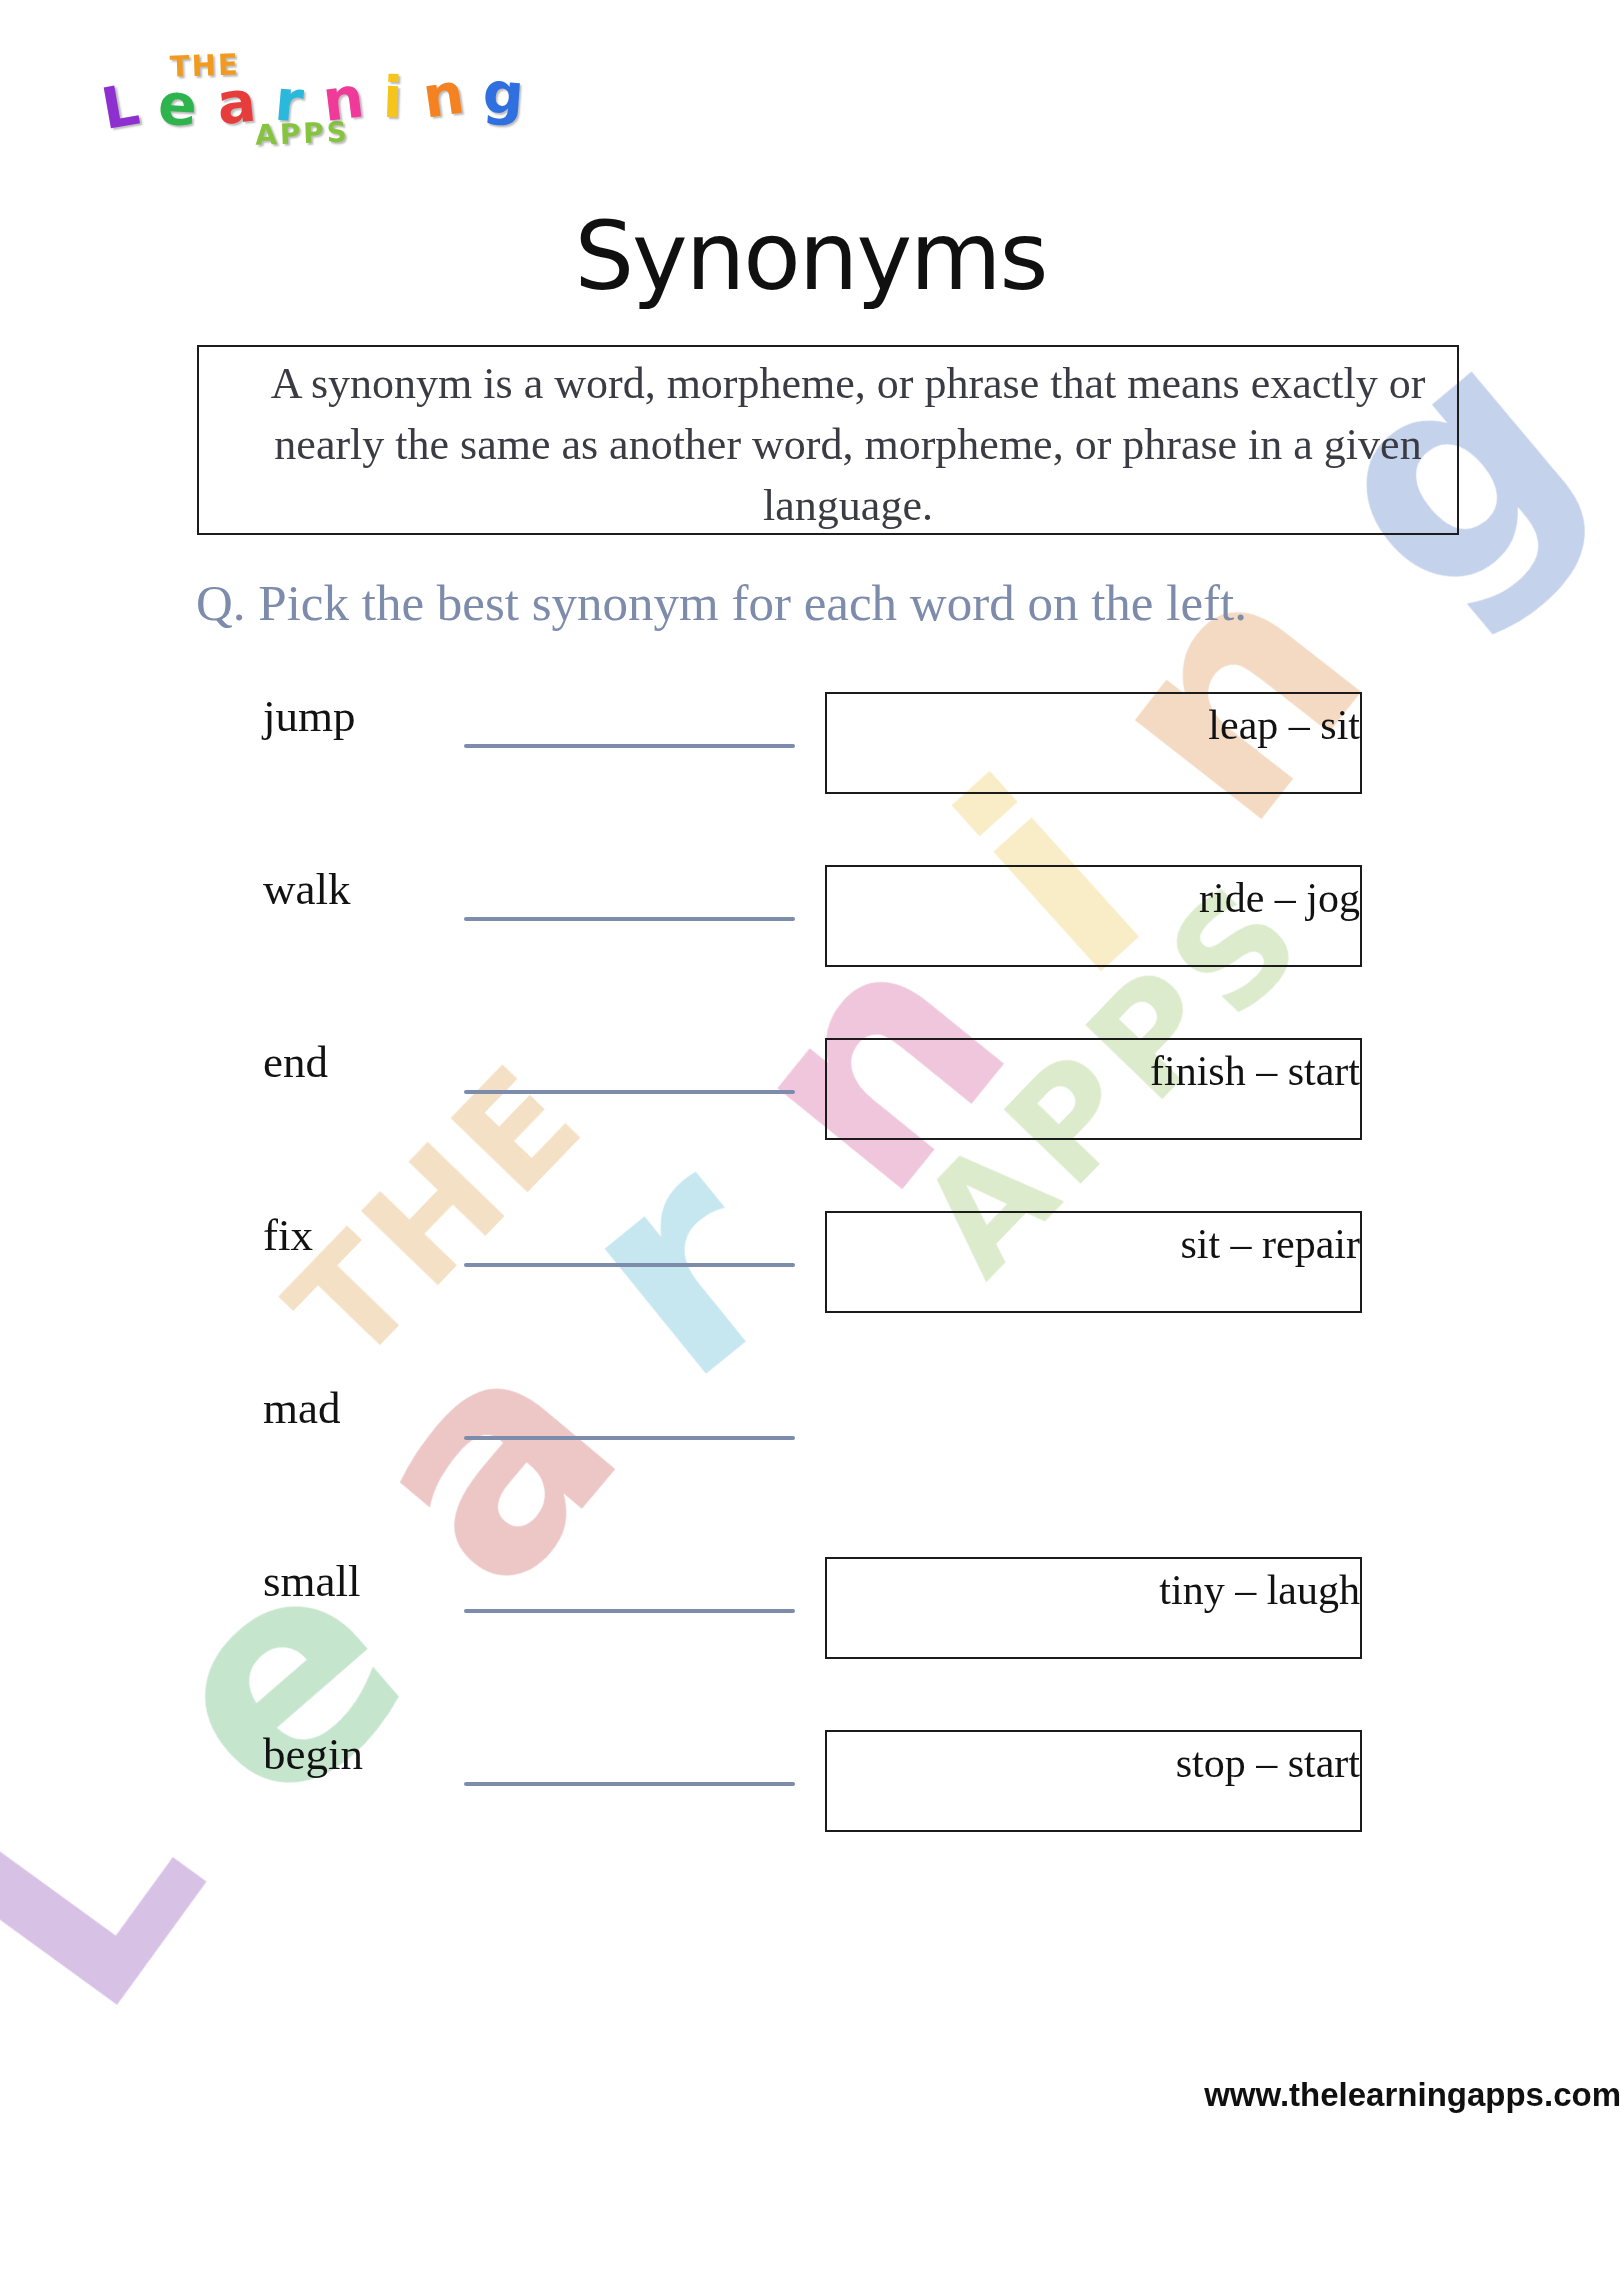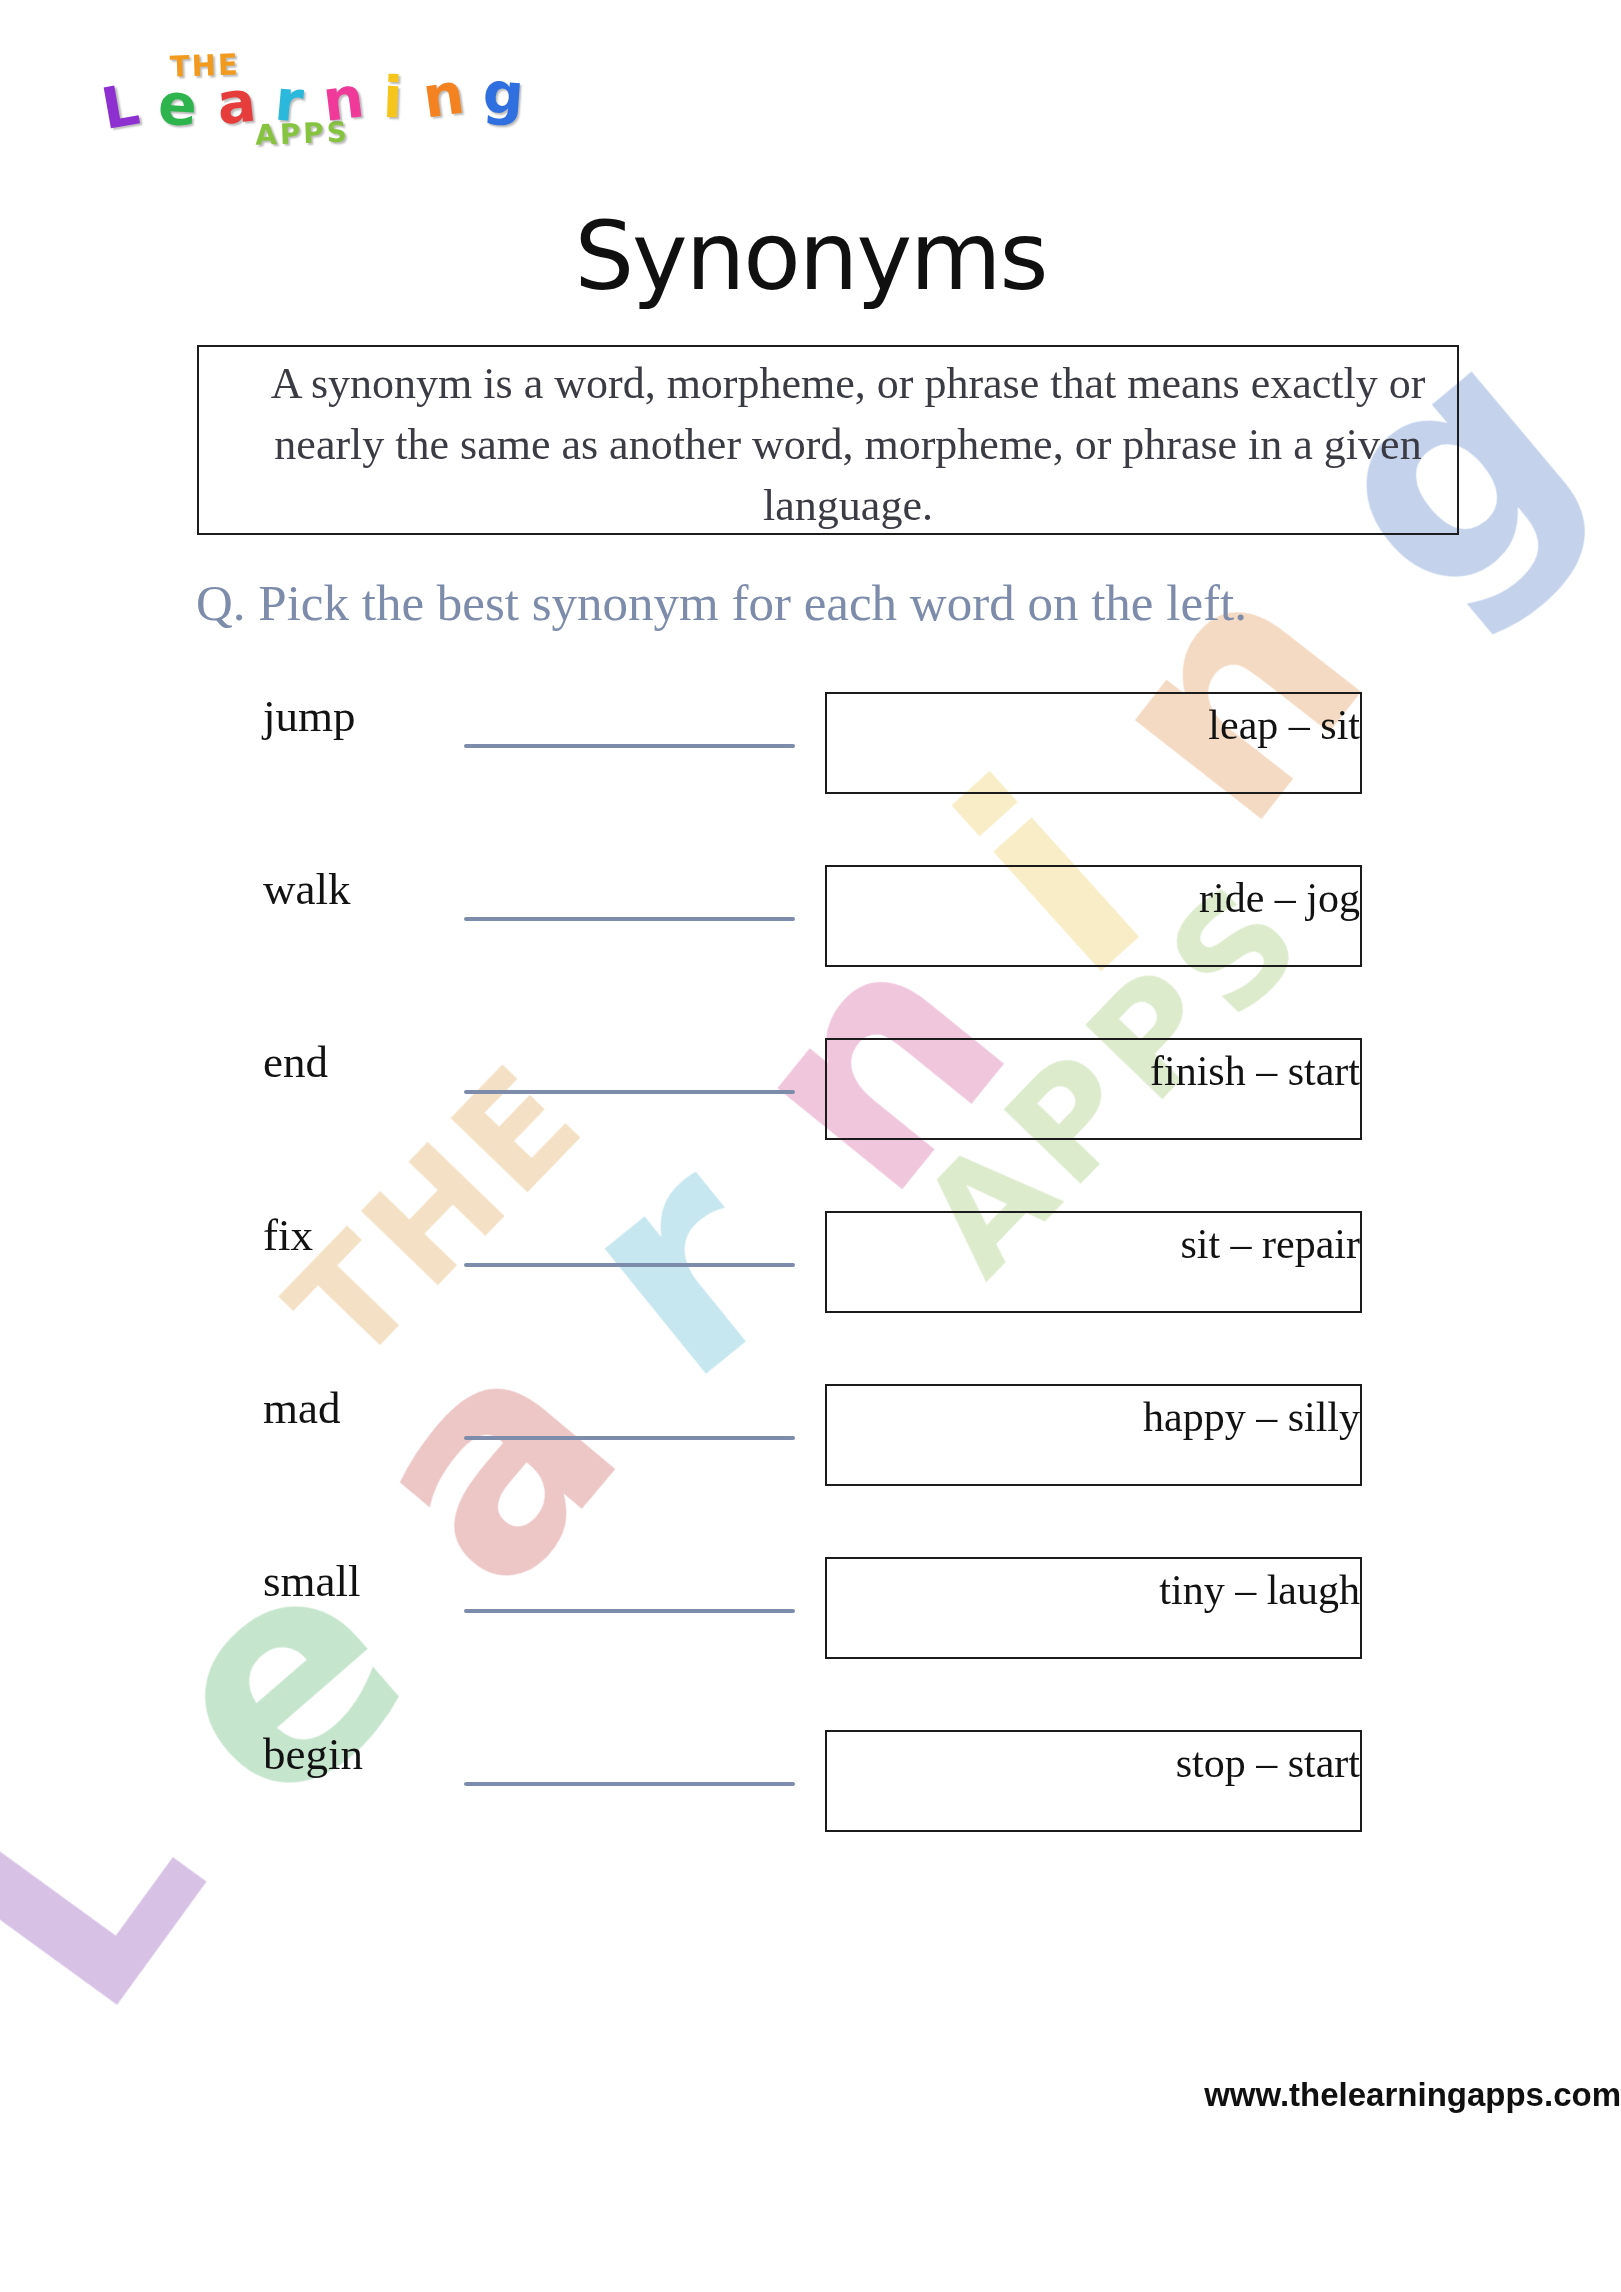--- a/index.html
+++ b/index.html
@@ -206,23 +206,20 @@
       <span class="word">fix</span>
       <span class="blank"></span>
       <div class="optbox">
         <span class="pair">sit – repair</span>
       </div>
     </div>
 
     <div class="row">
       <span class="word">mad</span>
       <span class="blank"></span>
-      <div class="optbox">
-        <span class="pair">happy – silly</span>
-      </div>
     </div>
 
 
     <div class="row">
       <span class="word">small</span>
       <span class="blank"></span>
       <div class="optbox">
         <span class="pair">tiny – laugh</span>
       </div>
     </div>

